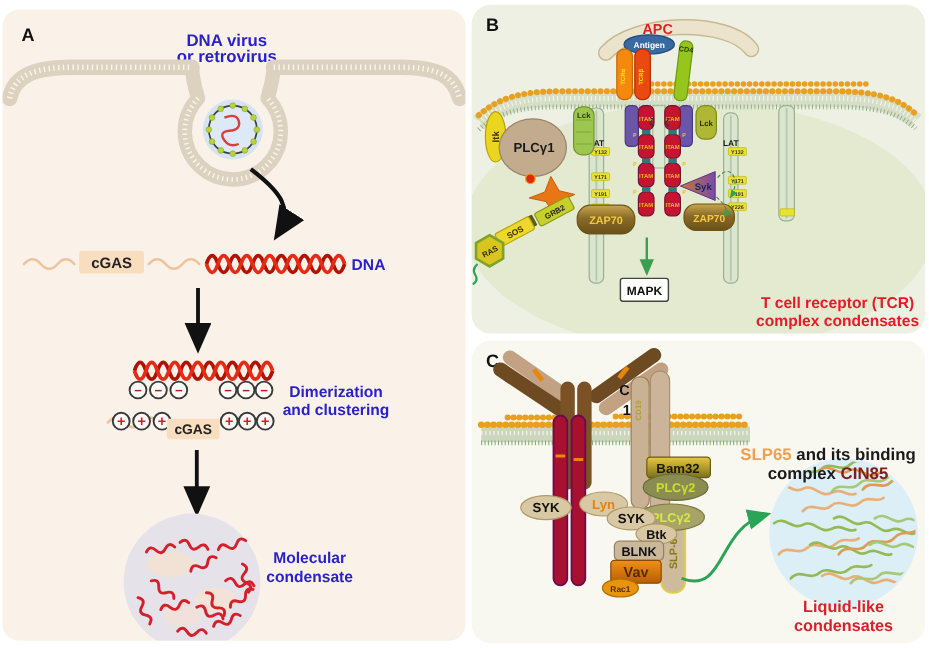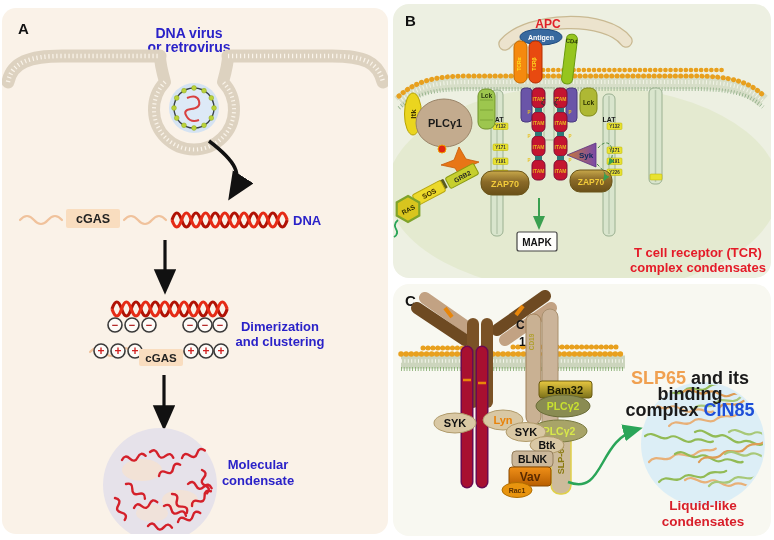--- a/index.html
+++ b/index.html
@@ -5,22 +5,22 @@
   html,body{margin:0;padding:0;background:#ffffff;}
   #fig{position:relative;width:774px;height:540px;background:#ffffff;overflow:hidden;
        font-family:"Liberation Sans",sans-serif;}
   .panel{position:absolute;overflow:hidden;}
   #panelA{left:2px;top:8px;width:386px;height:526px;background:#faf2e8;border-radius:14px;}
   #panelB{left:393px;top:4px;width:378px;height:274px;background:#edf0e2;border-radius:16px;}
   #panelC{left:393px;top:284px;width:378px;height:252px;background:#f8f8f1;border-radius:16px;}
   svg{display:block;}
   svg text{font-family:"Liberation Sans",sans-serif;font-weight:bold;}
   .overlay{position:absolute;font-weight:bold;}
-  #cTitle{left:213px;top:86px;width:168px;text-align:center;font-size:18px;line-height:16px;color:#1a1a1a;}
-  #cTitle .slp{color:#f0a050;} #cTitle .cin{color:#1d4ed8;}
+  #cTitle{left:213px;top:86px;width:168px;text-align:center;font-size:14px;line-height:16px;color:#1a1a1a;}
+  #cTitle .slp{color:#f0a050;} #cTitle .cin{color:#7f1d1d;}
 </style>
 </head>
 <body>
 
 <div id="fig">
 
   <div id="panelA" class="panel">
     <svg width="386" height="526" viewBox="0 0 386 526">
       <defs>
         <marker id="arwA" markerWidth="9" markerHeight="9" refX="6.5" refY="3.5" orient="auto">

